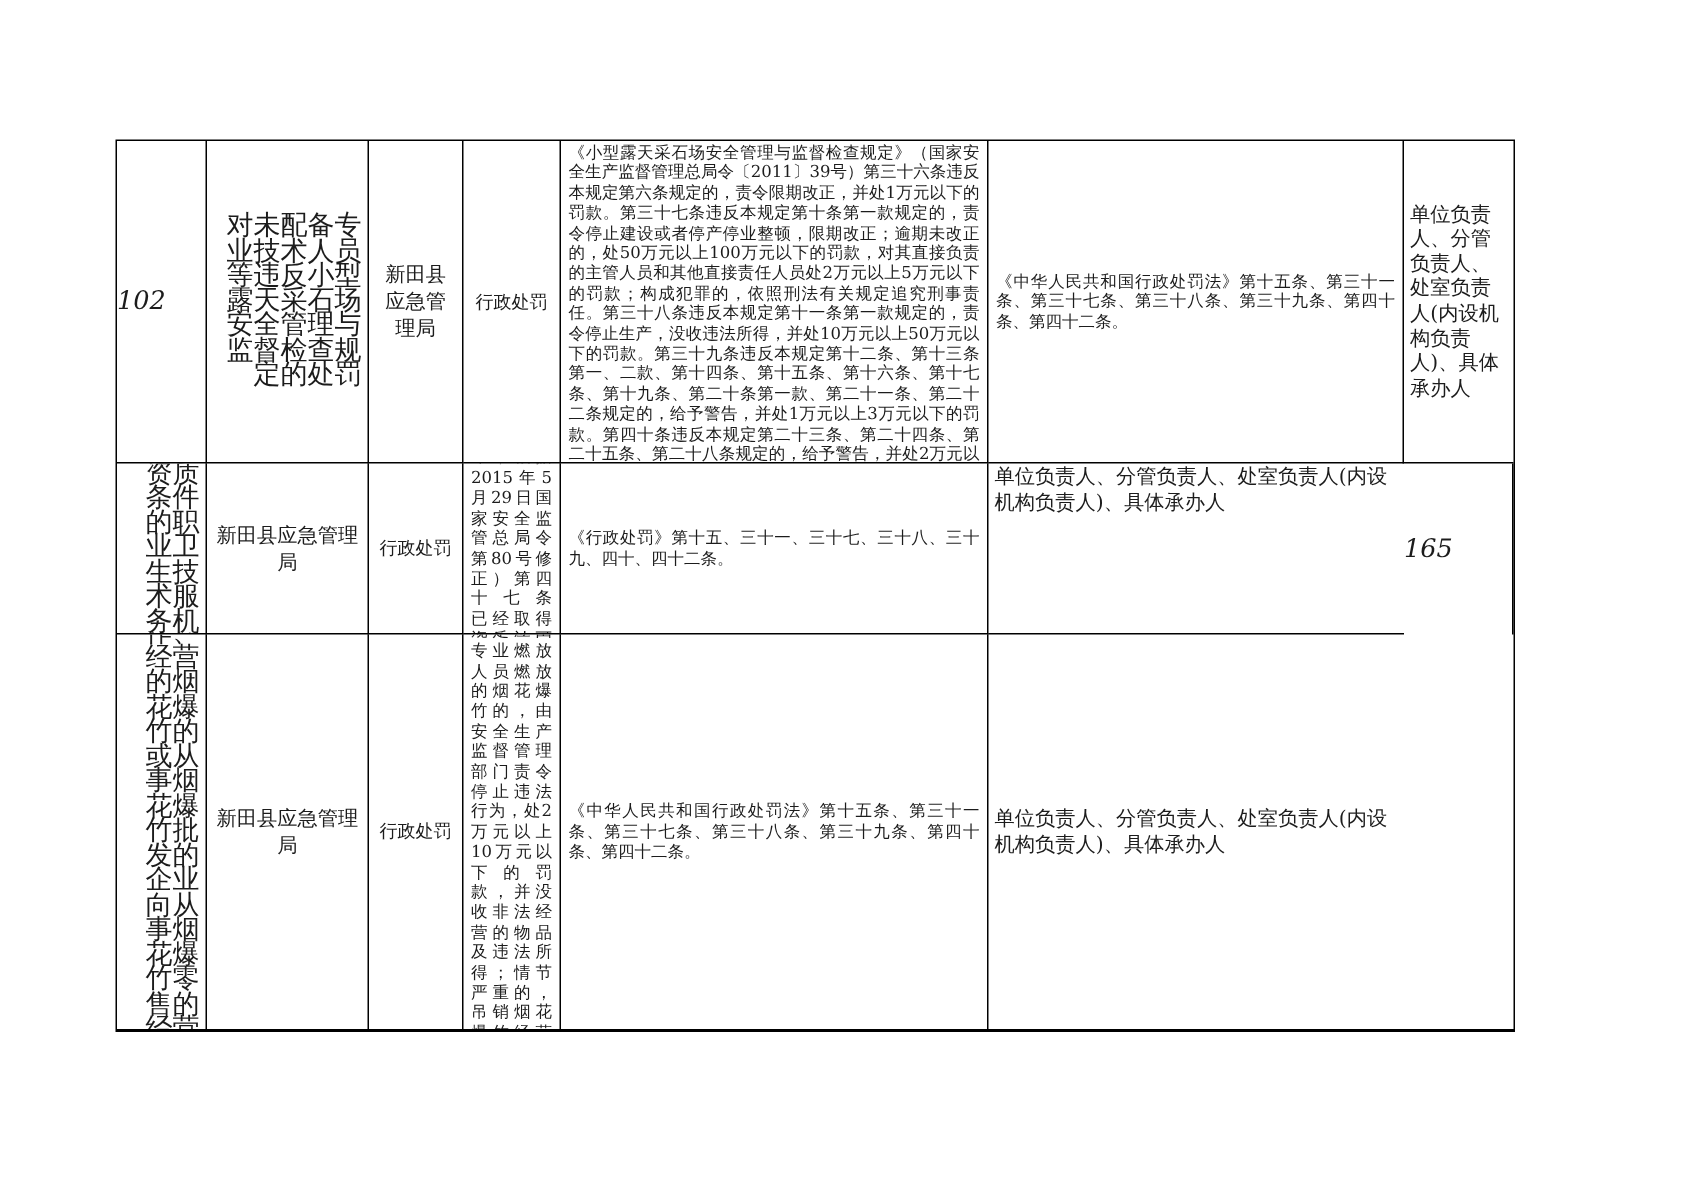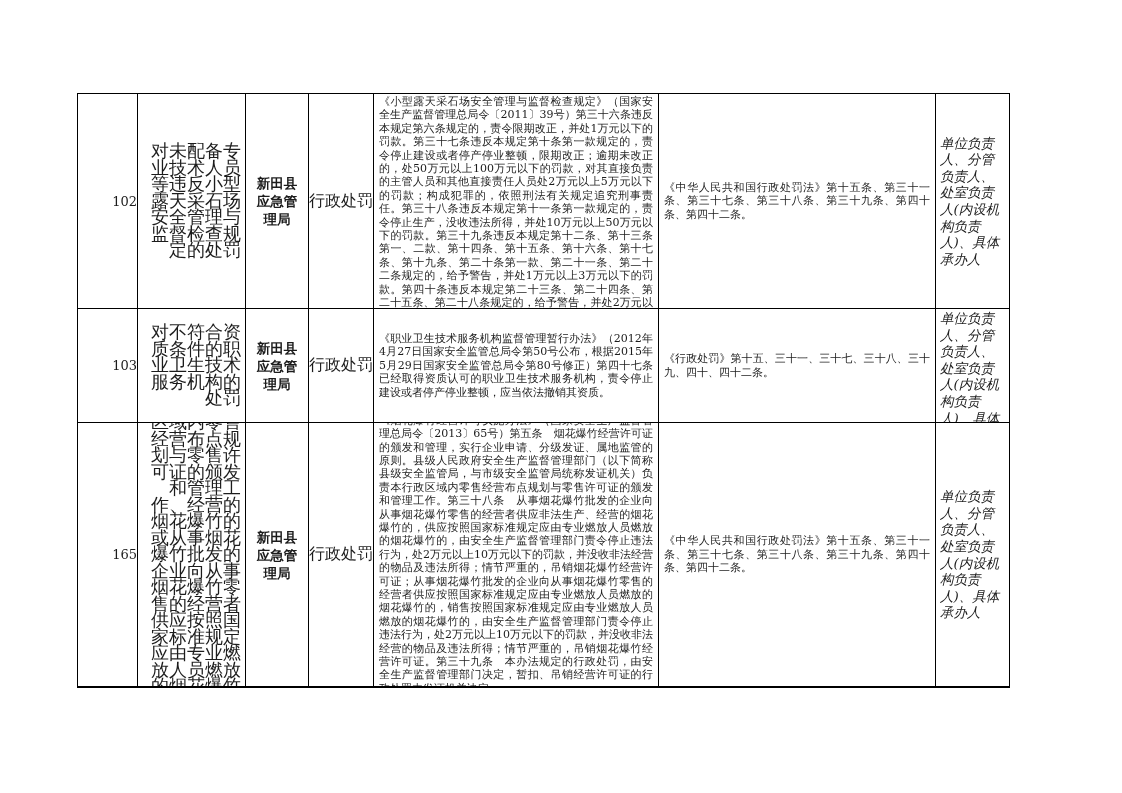--- a/index.html
+++ b/index.html
@@ -38,58 +38,57 @@
   }
   .cell.last-col { border-right: none; }
   .cell.last-row { border-bottom: none; }
   .cell.v-top { align-items: flex-start; }
 
   .txt {
     width: 100%;
     box-sizing: border-box;
   }
   .col-id .txt {
-    font-size: 13px;
-    text-align: right;
+    font-size: 17px;
+    text-align: left;
+    font-style: italic;
   }
   .col-item .txt {
     font-size: 18px;
     line-height: 16.5px;
     text-align: right;
     padding: 0 4px;
   }
   .col-dept .txt {
     font-size: 13.5px;
     line-height: 18px;
     text-align: center;
     padding: 0 5px;
-    font-weight: bold;
   }
   .col-type .txt {
-    font-size: 16px;
+    font-size: 12px;
     text-align: center;
   }
   .col-basis .txt {
     font-size: 11px;
     line-height: 13.4px;
     text-align: justify;
     padding: 1px 5px;
   }
   .col-ref .txt {
     font-size: 11px;
     line-height: 13.4px;
     text-align: justify;
     padding: 1px 5px;
   }
   .col-resp .txt {
     font-size: 13.5px;
     line-height: 16.6px;
     text-align: left;
     padding: 1px 4px;
-    font-style: italic;
   }
 </style>
 </head>
 <body>
 
 <div class="page">
   <div class="reg-table">
 
     <div class="cell col-id">
       <div class="txt">102</div>
@@ -106,23 +105,20 @@
     <div class="cell col-basis v-top">
       <div class="txt">《小型露天采石场安全管理与监督检查规定》（国家安全生产监督管理总局令〔2011〕39号）第三十六条违反本规定第六条规定的，责令限期改正，并处1万元以下的罚款。第三十七条违反本规定第十条第一款规定的，责令停止建设或者停产停业整顿，限期改正；逾期未改正的，处50万元以上100万元以下的罚款，对其直接负责的主管人员和其他直接责任人员处2万元以上5万元以下的罚款；构成犯罪的，依照刑法有关规定追究刑事责任。第三十八条违反本规定第十一条第一款规定的，责令停止生产，没收违法所得，并处10万元以上50万元以下的罚款。第三十九条违反本规定第十二条、第十三条第一、二款、第十四条、第十五条、第十六条、第十七条、第十九条、第二十条第一款、第二十一条、第二十二条规定的，给予警告，并处1万元以上3万元以下的罚款。第四十条违反本规定第二十三条、第二十四条、第二十五条、第二十八条规定的，给予警告，并处2万元以下的罚款。</div>
     </div>
     <div class="cell col-ref">
       <div class="txt">《中华人民共和国行政处罚法》第十五条、第三十一条、第三十七条、第三十八条、第三十九条、第四十条、第四十二条。</div>
     </div>
     <div class="cell col-resp last-col">
       <div class="txt">单位负责人、分管负责人、处室负责人(内设机构负责人)、具体承办人</div>
     </div>
 
-    <div class="cell col-id">
-      <div class="txt">103</div>
-    </div>
     <div class="cell col-item">
       <div class="txt">对不符合资质条件的职业卫生技术服务机构的处罚</div>
     </div>
     <div class="cell col-dept">
       <div class="txt">新田县应急管理局</div>
     </div>
     <div class="cell col-type">
       <div class="txt">行政处罚</div>
     </div>
     <div class="cell col-basis">

